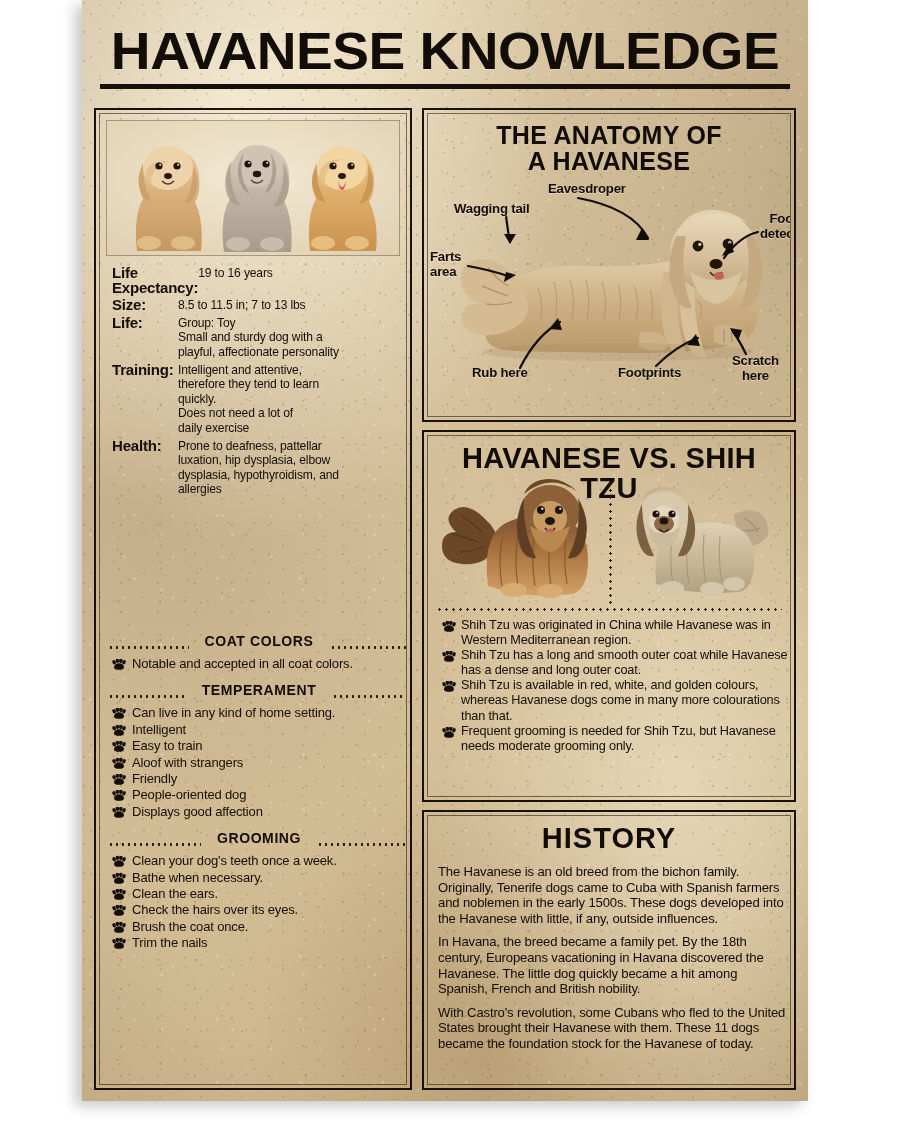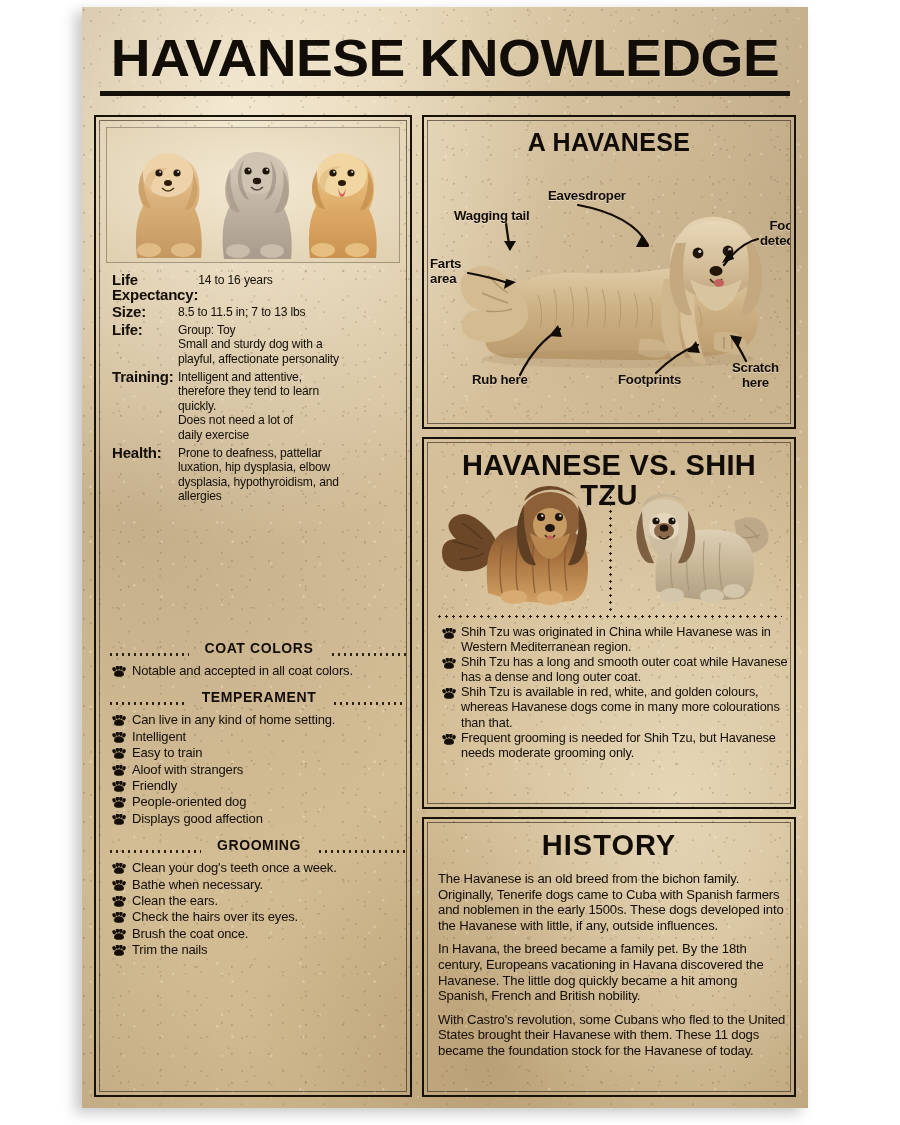--- a/index.html
+++ b/index.html
@@ -8,21 +8,21 @@
   html, body {
     width: 900px; height: 1125px;
     background: #ffffff;
     font-family: "Liberation Sans", sans-serif;
     overflow: hidden;
   }
 
   
   #poster-wrap {
     position: absolute;
-    left: 82px; top: 7px;
+    left: 82px; top: 0px;
     width: 726px; height: 1101px;
     box-shadow: -7px 5px 13px rgba(0,0,0,0.22);
   }
   #poster {
     position: relative;
     width: 100%; height: 100%;
     background-color: #d6c09a;
     background-image:
       radial-gradient(ellipse 70% 60% at 22% 12%, rgba(255,250,235,0.60), rgba(255,250,235,0) 62%),
       radial-gradient(ellipse 60% 55% at 82% 72%, rgba(255,248,228,0.45), rgba(255,248,228,0) 60%),
@@ -292,21 +292,21 @@
             <path d="M231 60 q4 12 8 0 q-1 9 -4 9 q-3 0 -4 -9z" fill="#d4635e"></path>
             <ellipse cx="216" cy="122" rx="12" ry="7" fill="#e6be7f"></ellipse>
             <ellipse cx="250" cy="122" rx="12" ry="7" fill="#e6be7f"></ellipse>
           </g>
         </svg>
       </div>
 
       <div id="spec-table">
         <div class="spec-row">
           <div class="spec-key">Life Expectancy:</div>
-          <div class="spec-val">14 to 16 years</div>
+          <div class="spec-val">19 to 16 years</div>
         </div>
         <div class="spec-row">
           <div class="spec-key">Size:</div>
           <div class="spec-val">8.5 to 11.5 in; 7 to 13 lbs</div>
         </div>
         <div class="spec-row">
           <div class="spec-key">Life:</div>
           <div class="spec-val">Group: Toy
 Small and sturdy dog with a
 playful, affectionate personality</div>
@@ -480,20 +480,21 @@
                 </span><span>Trim the nails</span></li>
         </ul>
 
       </div>
     </div>
   </section>
 
   <section class="panel" id="panel-anatomy">
     <div class="panel-inner">
       <div class="big-head" id="anatomy-title">
+        <div>THE ANATOMY OF</div>
         <div>A HAVANESE</div>
       </div>
 
       <div id="anatomy-stage">
         <svg width="366" height="238" viewBox="0 0 366 238" style="position:absolute;left:0;top:0">
           <defs>
             <linearGradient id="bodyG" x1="0" y1="0" x2="0" y2="1">
               <stop offset="0%" stop-color="#e0cba6"></stop>
                   <stop offset="45%" stop-color="#cdb184"></stop>
                   <stop offset="100%" stop-color="#b99a6c"></stop>

